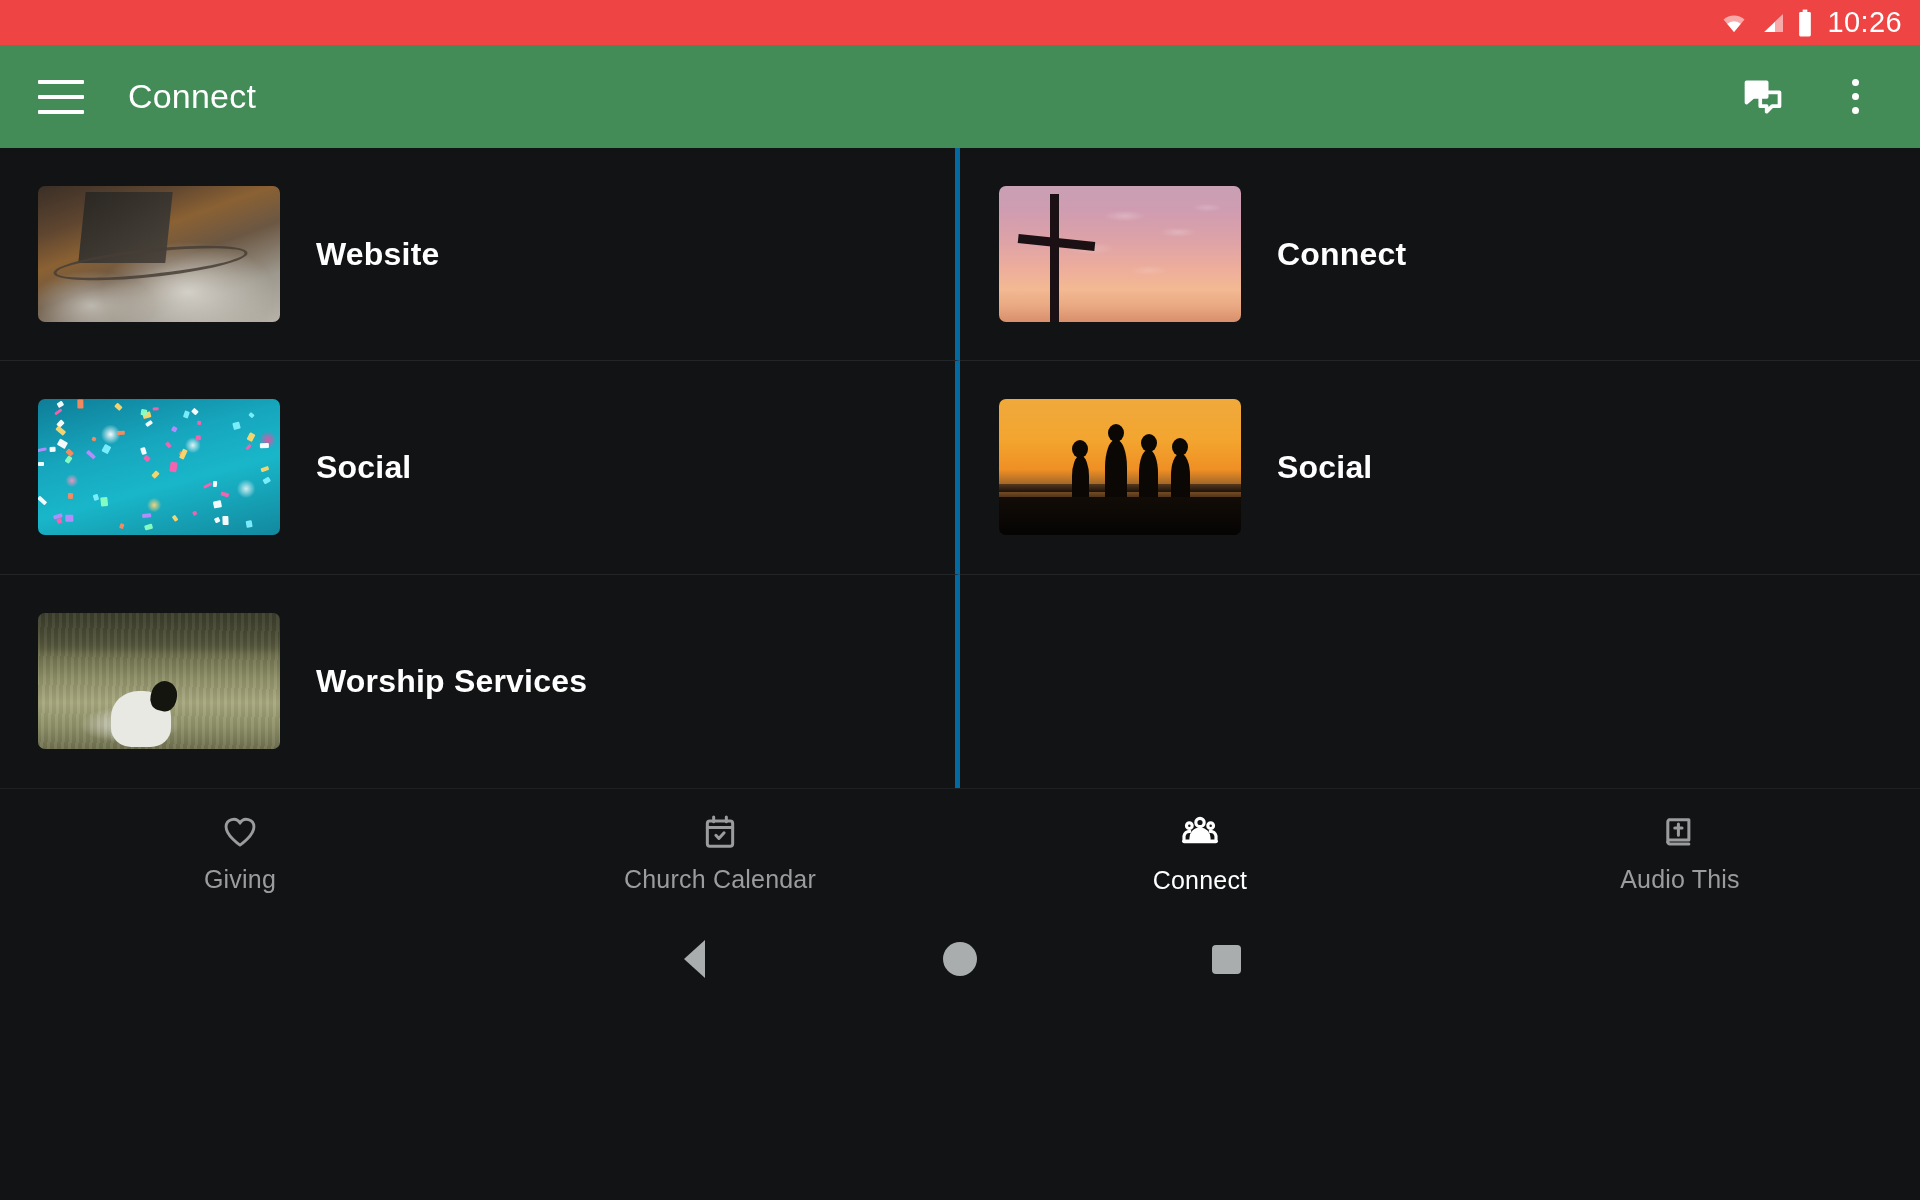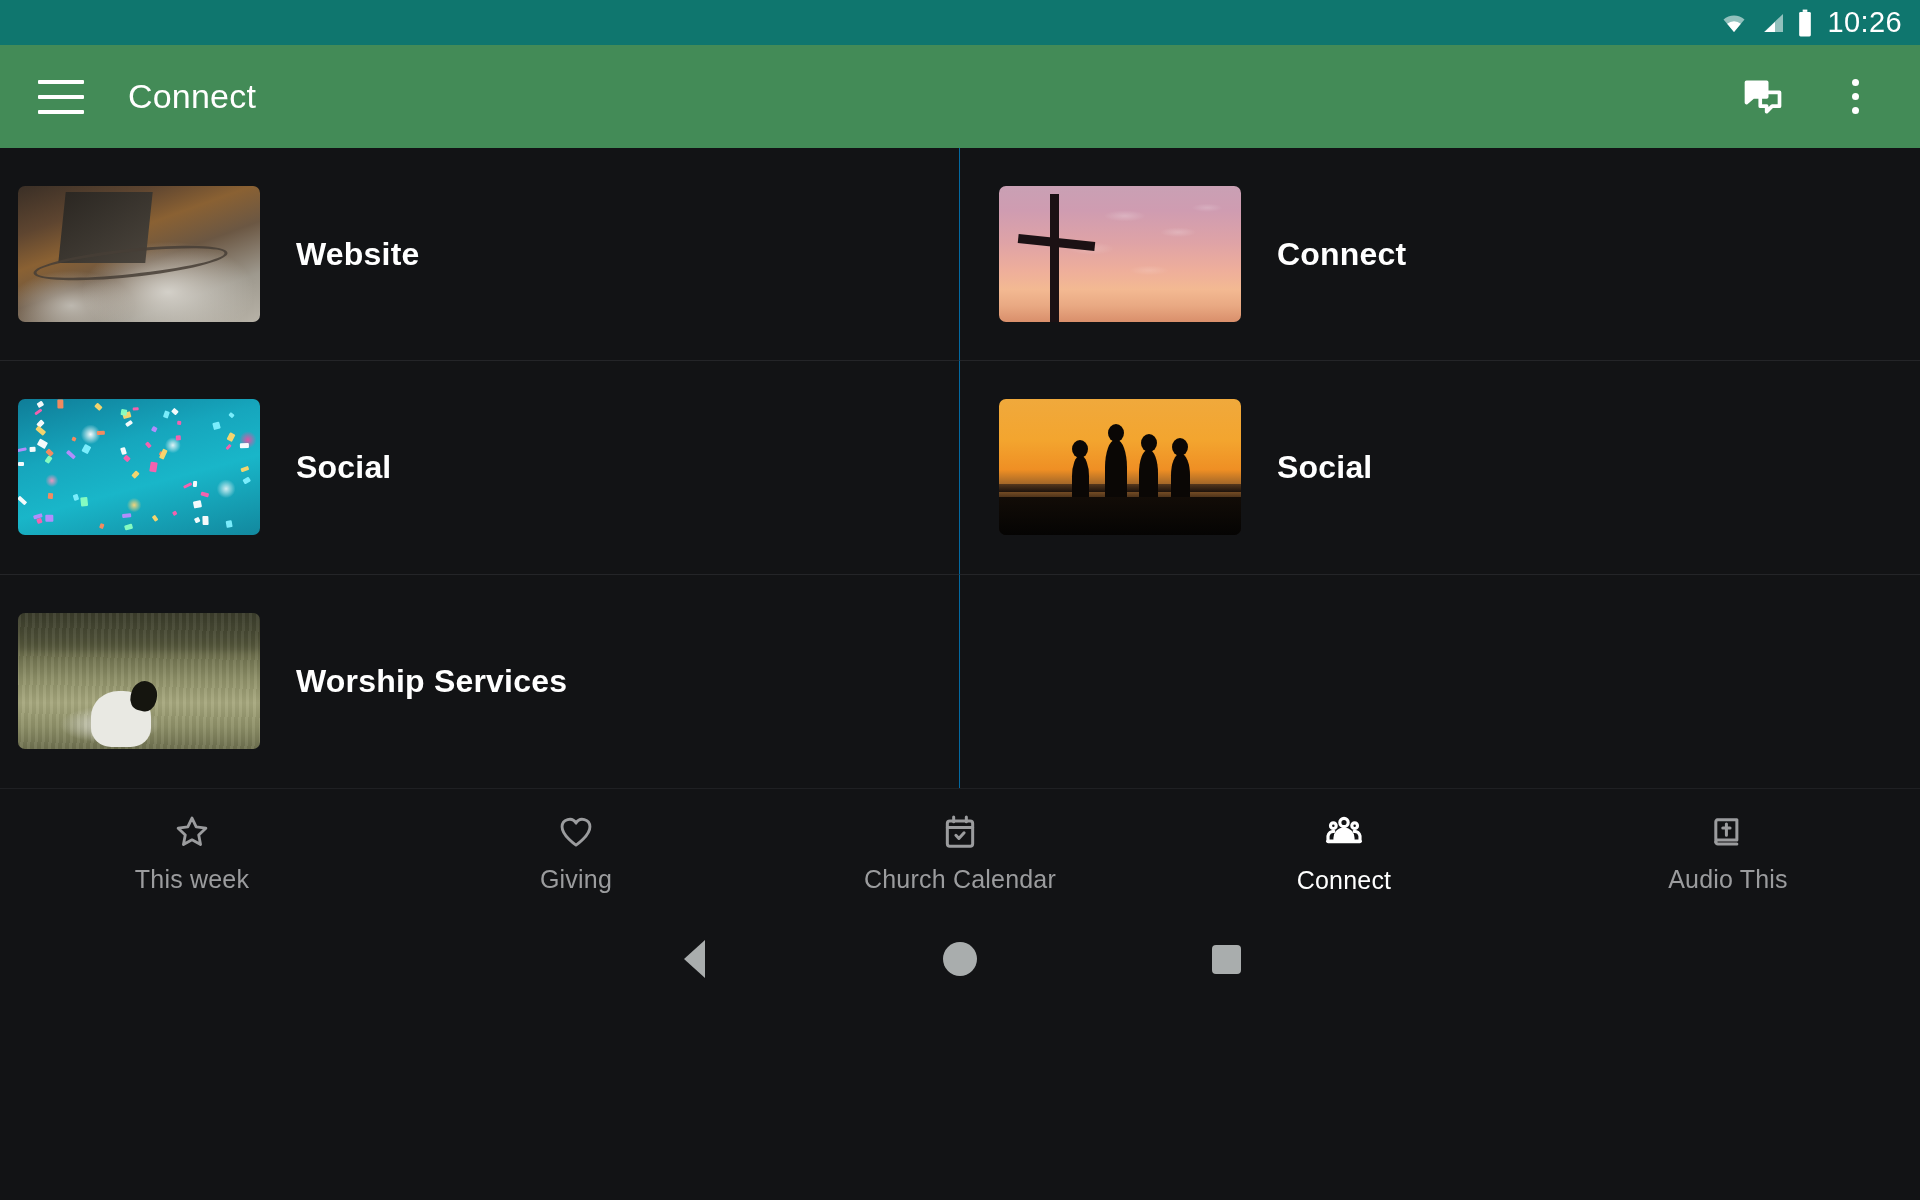--- a/index.html
+++ b/index.html
@@ -5,21 +5,21 @@
   * { margin:0; padding:0; box-sizing:border-box; }
   html,body { width:1920px; height:1200px; overflow:hidden; }
   body {
     background:#121315;
     font-family:"Liberation Sans", sans-serif;
     -webkit-font-smoothing:antialiased;
   }
 
   
   .statusbar{
-    height:45px; background:#0f766e;
+    height:45px; background:#ef4444;
     display:flex; align-items:center; justify-content:flex-end;
     padding-right:18px; gap:10px;
   }
   .sb-icon{ display:flex; align-items:center; }
   .sb-time{
     color:#ffffff; font-size:29px; letter-spacing:.4px;
     font-family:"Liberation Sans", sans-serif; margin-left:4px;
   }
 
   
@@ -44,22 +44,22 @@
   .kebab{ display:flex; flex-direction:column; gap:7px; align-items:center; }
   .kebab i{ width:7px; height:7px; border-radius:50%; background:#fff; display:block; }
 
   
   .grid-wrap{
     height:640px; background:#121315;
     display:grid; grid-template-columns:1fr 1fr; grid-template-rows:1fr 1fr 1fr;
   }
   .cell{
     display:flex; align-items:center; position:relative;
-    padding-left:18px; cursor:pointer;
-    border-right:1px solid #0369a1; border-bottom:1px solid #242528;
+    padding-left:38px; cursor:pointer;
+    border-right:5px solid #0369a1; border-bottom:1px solid #242528;
   }
   .cell.empty{ cursor:default; border-right:none; border-bottom:none; }
   .cell.col2{ padding-left:39px; border-right:none; }
   .cell.row3{ border-bottom:none; }
 
   .thumb{
     width:242px; height:136px; border-radius:7px; overflow:hidden;
     flex:0 0 auto; position:relative;
   }
   .cell-label{
@@ -341,28 +341,20 @@
       <div class="sheep"></div>
     </div>
     <div class="cell-label">Worship Services</div>
   </div>
 
   <div class="cell empty col2 row3"></div>
 </div>
 
 <div class="bottomnav">
 
-  <div class="navtab">
-    <span>
-      <svg width="38" height="38" viewBox="0 0 24 24" fill="none" stroke="#9b9c9e" stroke-width="1.8" stroke-linejoin="round">
-        <path d="M12 3.2 l2.65 5.6 6.1.8 -4.5 4.25 1.15 6.05 -5.4-2.95 -5.4 2.95 1.15-6.05 -4.5-4.25 6.1-.8 Z"></path>
-      </svg>
-    </span>
-    <span class="nav-label">This week</span>
-  </div>
 
   <div class="navtab">
     <span>
       <svg width="38" height="38" viewBox="0 0 24 24" fill="none" stroke="#9b9c9e" stroke-width="1.8" stroke-linejoin="round">
         <path d="M12 20.3 C12 20.3 3.2 14.4 3.2 8.7 A4.7 4.7 0 0 1 12 6.4 A4.7 4.7 0 0 1 20.8 8.7 C20.8 14.4 12 20.3 12 20.3 Z"></path>
       </svg>
     </span>
     <span class="nav-label">Giving</span>
   </div>
 

